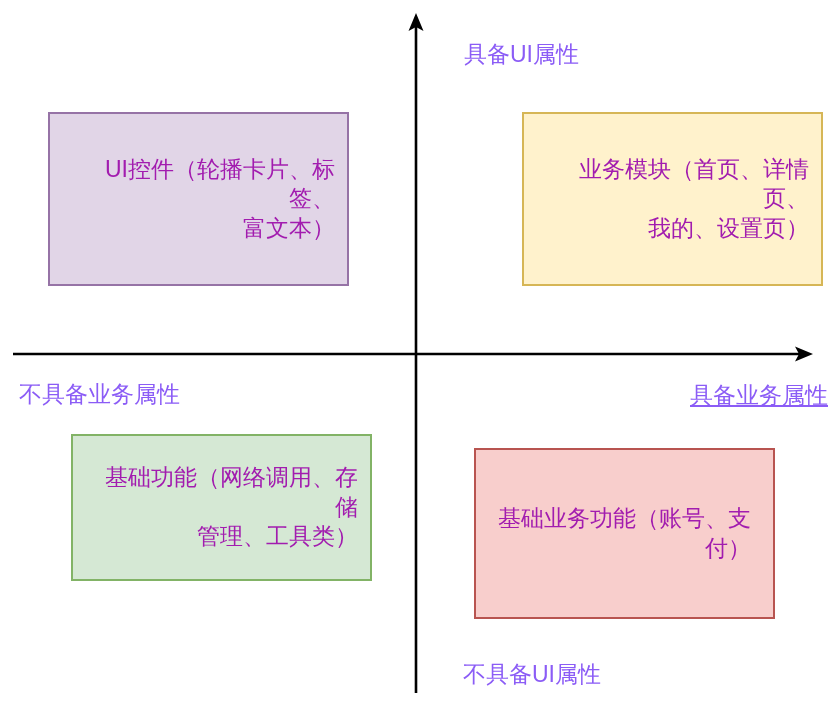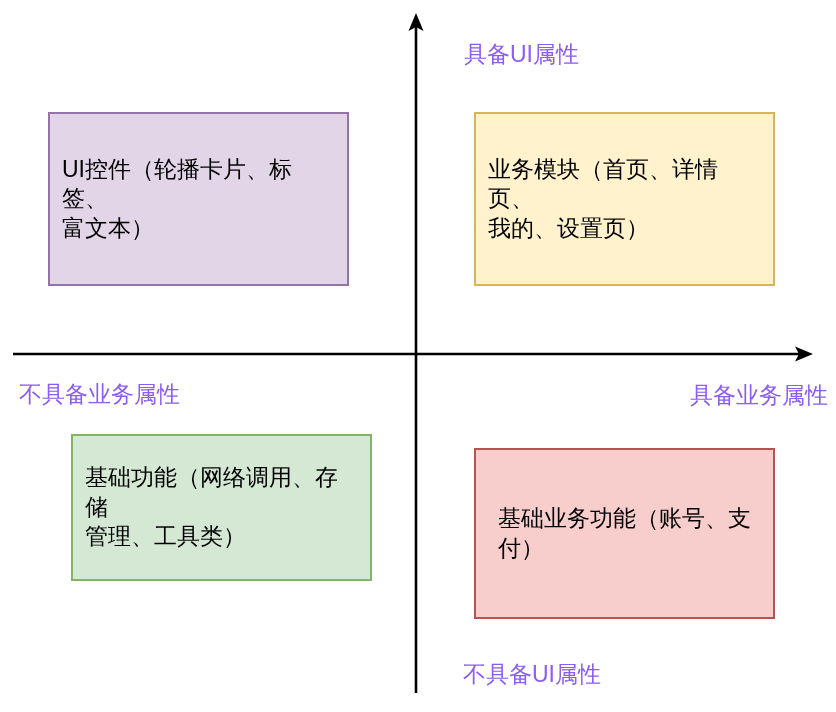--- a/index.html
+++ b/index.html
@@ -27,32 +27,32 @@
     position: absolute;
     font-size: 23px;
     font-weight: 400;
     color: #8b5cf6;
     white-space: nowrap;
     line-height: 1.2;
   }
   .label-top    { left: 464px; top: 41px; }
   .label-bottom { left: 463px; top: 661px; }
   .label-left   { left: 19px;  top: 381px; }
-  .label-right  { right: 8px;  top: 382px; }
+  .label-right  { right: 8px;  top: 382px; text-decoration: underline; }
   .quadrant-box {
     position: absolute;
     border: 2px solid #000;
     box-sizing: border-box;
     display: flex;
     align-items: center;
     justify-content: center;
-    text-align: left;
+    text-align: right;
     font-size: 23px;
     line-height: 1.28;
-    color: #000000;
+    color: #a21caf;
     padding: 0 12px;
   }
   .quadrant-box .box-label {
     white-space: pre-line;
   }
   .box-top-left     { left: 48px;  top: 112px; width: 301px; height: 174px; }
   .box-top-right    { left: 474px; top: 112px; width: 301px; height: 174px; }
   .box-bottom-left  { left: 48px;  top: 434px; width: 301px; height: 147px; margin-left: 23px; }
   .box-bottom-right { left: 474px; top: 448px; width: 301px; height: 171px; }
 </style>
@@ -71,21 +71,21 @@
   <div class="axis-label label-top">具备UI属性</div>
   <div class="axis-label label-bottom">不具备UI属性</div>
   <div class="axis-label label-left">不具备业务属性</div>
   <div class="axis-label label-right">具备业务属性</div>
 
   <div class="quadrant-box box-top-left" style="background-color: rgb(225, 213, 231); border-color: rgb(150, 115, 166);">
     <span class="box-label">UI控件（轮播卡片、标签、
 富文本）</span>
   </div>
 
-  <div class="quadrant-box box-top-right" style="background-color: rgb(255, 242, 204); border-color: rgb(214, 182, 86);">
+  <div class="quadrant-box box-top-right" style="background-color: rgb(255, 242, 204); border-color: rgb(214, 182, 86); margin-left: 48px;">
     <span class="box-label">业务模块（首页、详情页、
 我的、设置页）</span>
   </div>
 
   <div class="quadrant-box box-bottom-left" style="background-color: rgb(213, 232, 212); border-color: rgb(130, 179, 102);">
     <span class="box-label">基础功能（网络调用、存储
 管理、工具类）</span>
   </div>
 
   <div class="quadrant-box box-bottom-right" style="background-color: rgb(248, 206, 204); border-color: rgb(184, 84, 80);">

